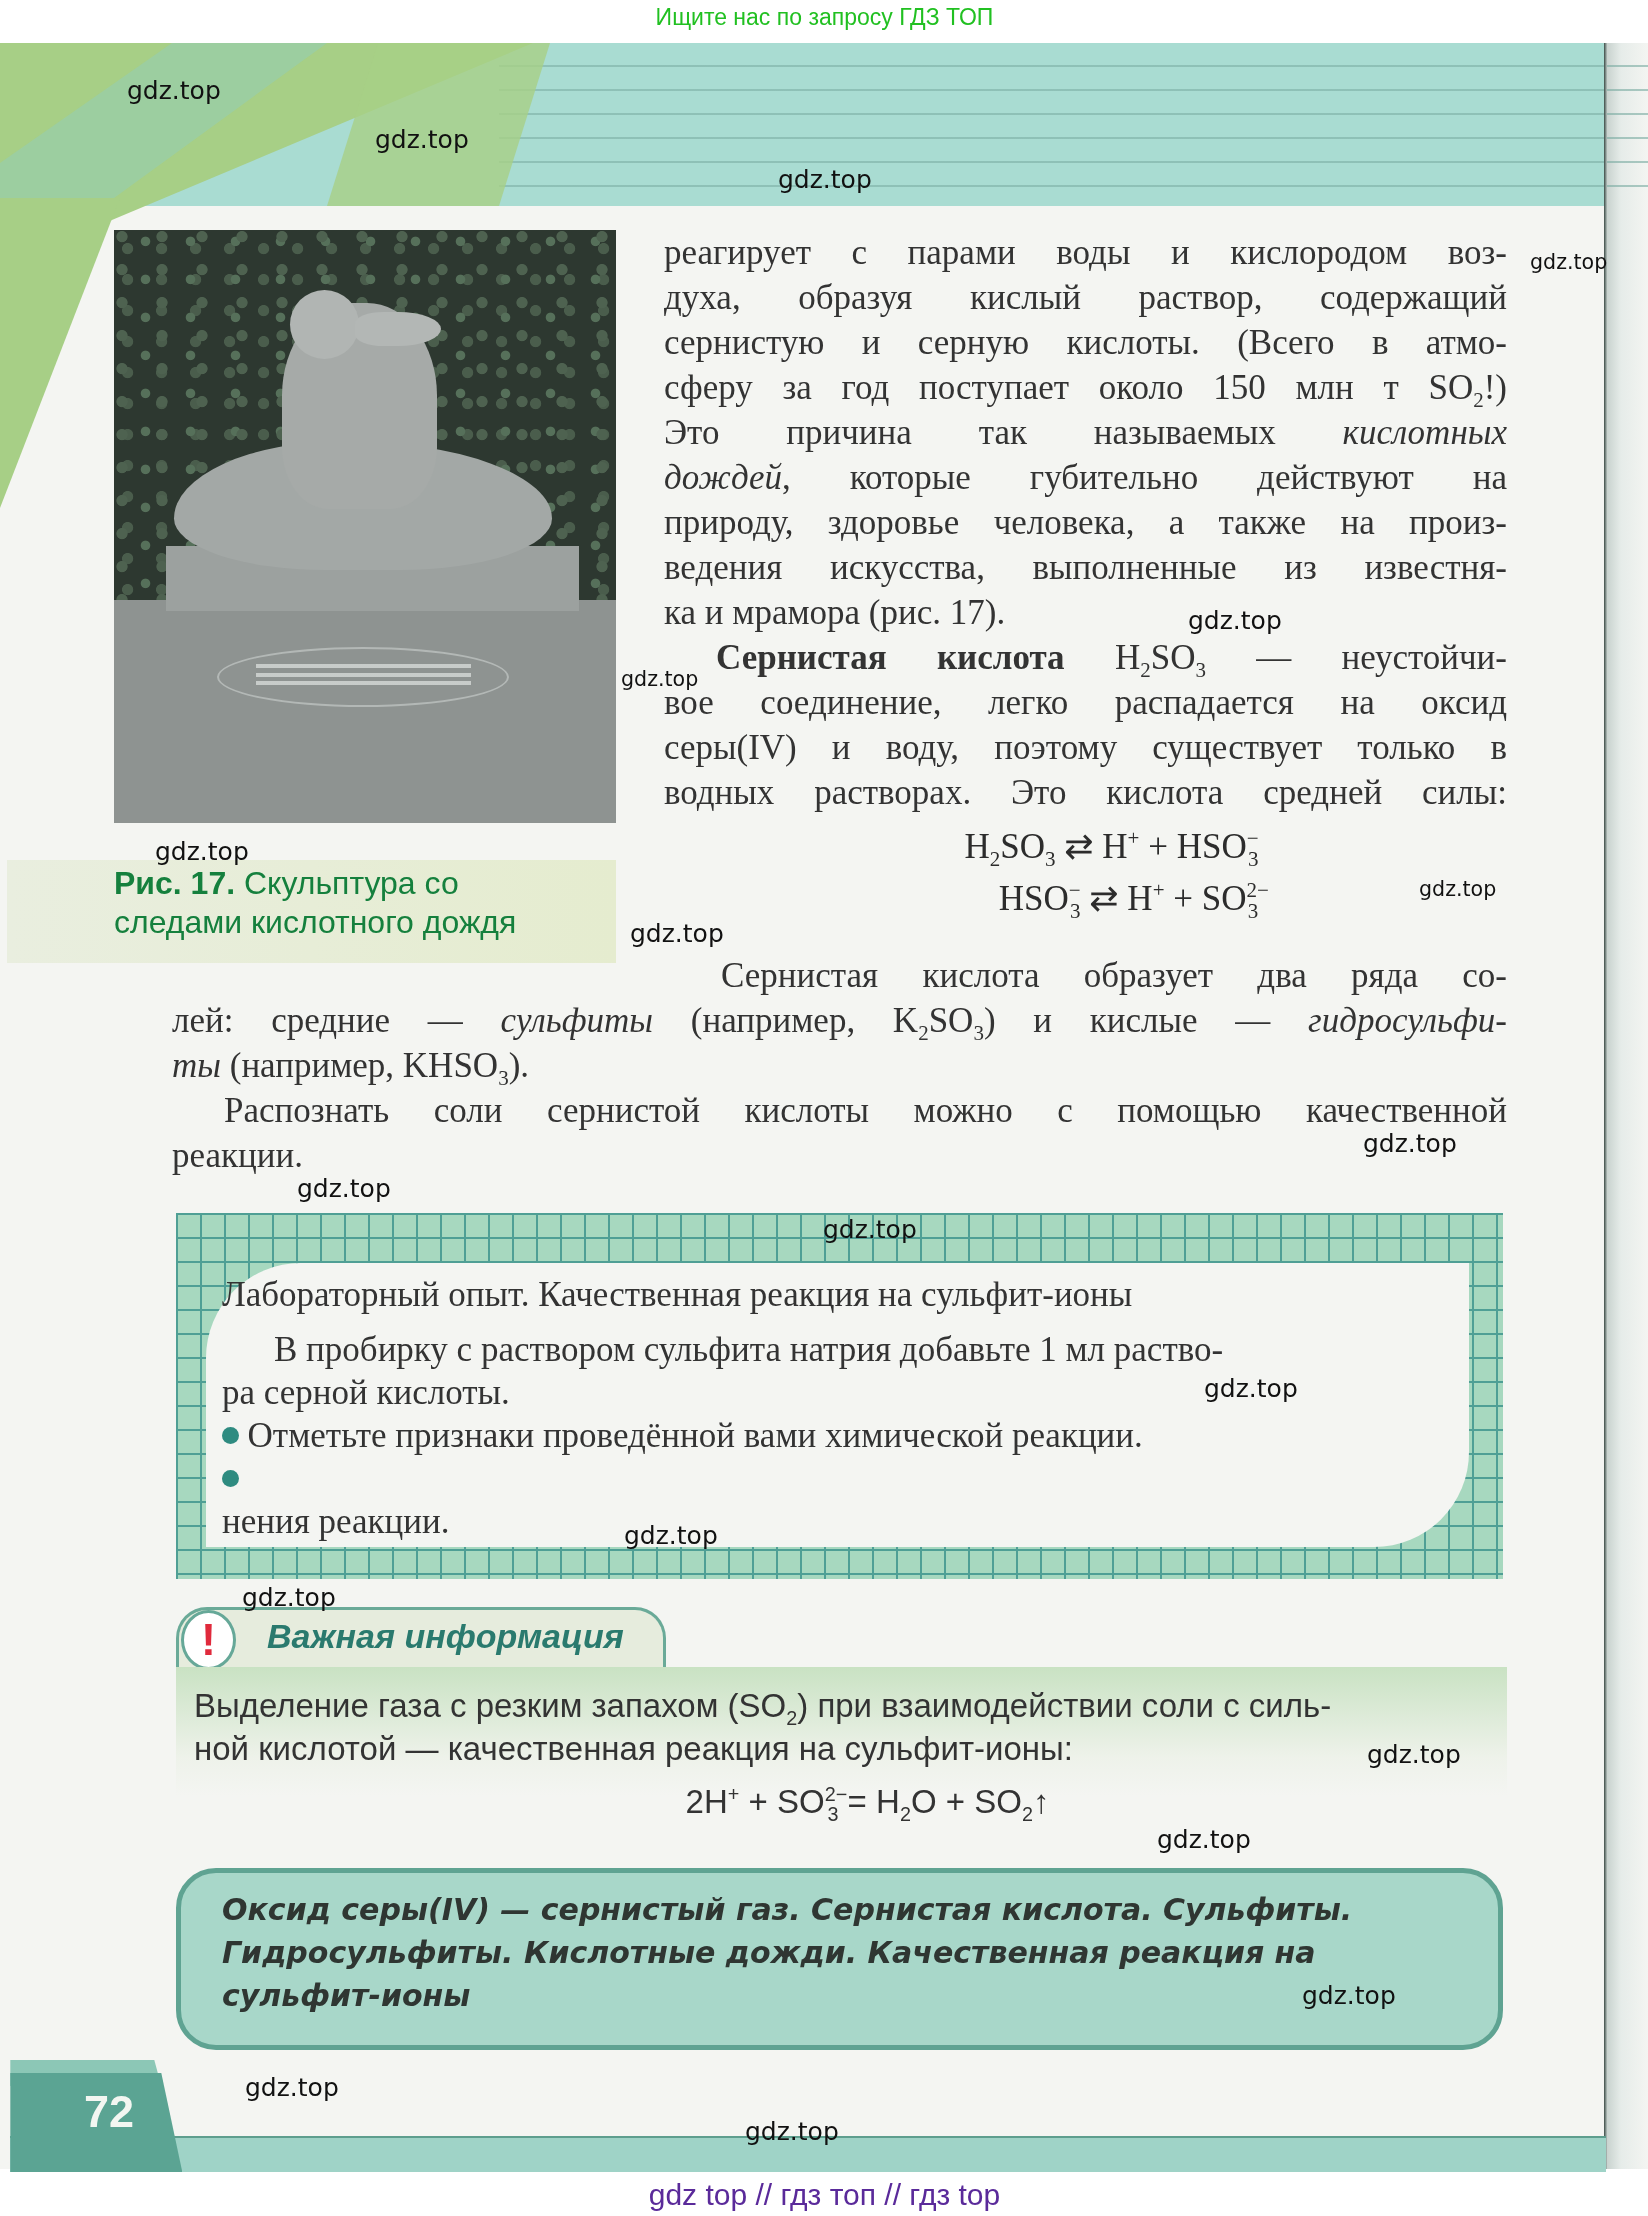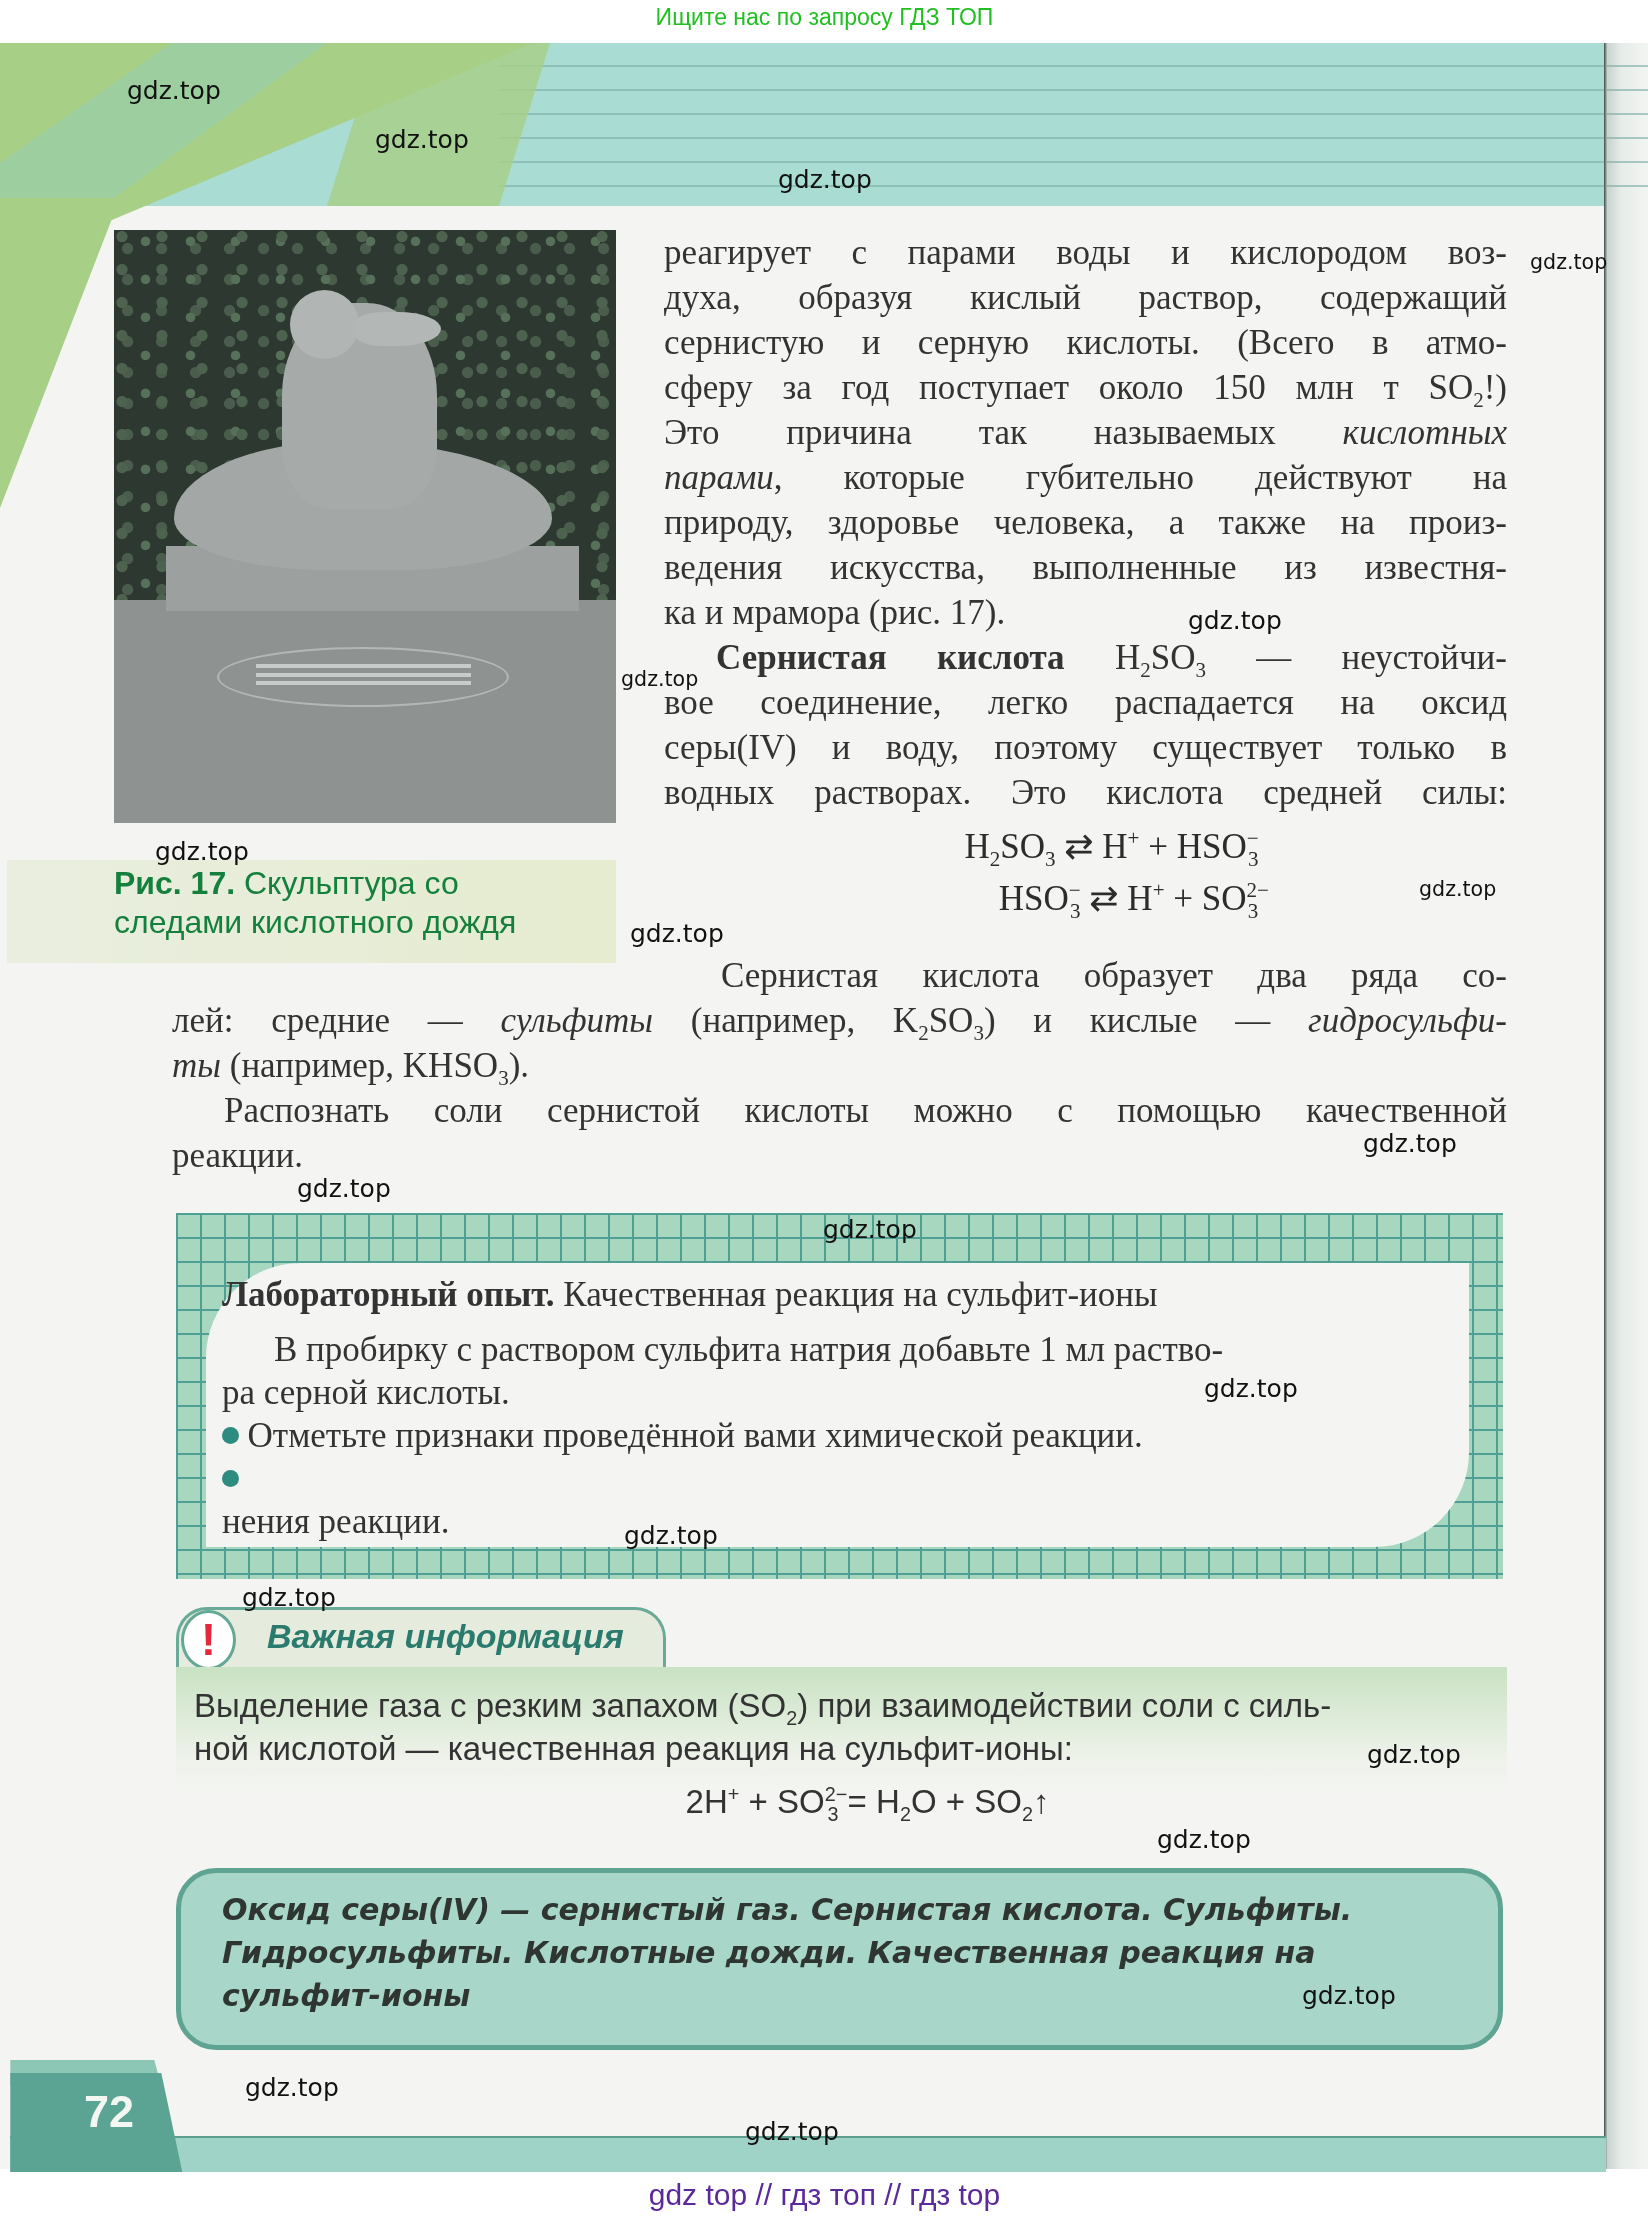--- a/index.html
+++ b/index.html
@@ -78,21 +78,21 @@
   .full-text { position: absolute; left: 172px; width: 1335px; font-size: 35px; line-height: 45px; color: #333; }
 
   .lab-box { position: absolute; left: 176px; top: 1170px; width: 1327px; height: 366px;
     background-color: #a7d8bf;
     background-image: linear-gradient(to right, #4f9f95 1.7px, transparent 1.7px), linear-gradient(to bottom, #4f9f95 1.7px, transparent 1.7px);
     background-size: 24px 24px; }
   .lab-inner { position: absolute; left: 206px; top: 1220px; width: 1263px; height: 284px;
     background: #f4f5f2; border-radius: 95px 0 95px 0; }
   .lab-text { position: absolute; left: 222px; top: 1221px; width: 1238px; font-size: 35px; line-height: 43px; color: #333; }
   .lab-title { margin-top: 8.6px; margin-bottom: 12px; }
-  .lab-title b { font-weight: bold; }
+  .lab-title b { font-weight: normal; }
   .bullet { display: inline-block; width: 17px; height: 17px; border-radius: 50%; background: #2e8b80; margin-right: 8.6px; vertical-align: 2.6px; }
 
   .info-tab { position: absolute; left: 176px; top: 1607px; width: 490px; height: 60px;
     background: #e6ecdd; border: 3.4px solid #6aaa98; border-bottom: none; border-radius: 31px 31px 0 0; }
   .info-excl { position: absolute; left: 181px; top: 1610px; width: 55px; height: 60px;
     border-radius: 50%; background: #fff; border: 3.4px solid #66a898;
     display: flex; align-items: center; justify-content: center;
     font-family: "Liberation Sans", sans-serif; font-weight: bold; font-size: 45px; color: #e02a3c; }
   .info-title { position: absolute; left: 267px; top: 1617px; font-family: "Liberation Sans", sans-serif;
     font-style: italic; font-weight: bold; font-size: 34px; color: #2a7a6e; }
@@ -157,21 +157,21 @@
   <div><b>Рис. 17.</b><span> Скульптура со</span></div>
   <div>следами кислотного дождя</div>
 </div>
 
 <div class="text-col" style="top:230px;">
   <span class="line">реагирует с парами воды и кислородом воз-</span>
   <span class="line">духа, образуя кислый раствор, содержащий</span>
   <span class="line">сернистую и серную кислоты. (Всего в атмо-</span>
   <span class="line"><span>сферу за год поступает около 150 млн т SO</span><sub>2</sub><span>!)</span></span>
   <span class="line"><span>Это причина так называемых </span><i>кислотных</i></span>
-  <span class="line"><i>парами</i><span>, которые губительно действуют на</span></span>
+  <span class="line"><i>дождей</i><span>, которые губительно действуют на</span></span>
   <span class="line">природу, здоровье человека, а также на произ-</span>
   <span class="line">ведения искусства, выполненные из известня-</span>
   <span class="line last">ка и мрамора (рис. 17).</span>
 
   <span class="line indent"><b>Сернистая кислота</b> <span>H</span><sub>2</sub><span>SO</span><sub>3</sub><span> — неустойчи-</span></span>
   <span class="line">вое соединение, легко распадается на оксид</span>
   <span class="line">серы(IV) и воду, поэтому существует только в</span>
   <span class="line">водных растворах. Это кислота средней силы:</span>
 </div>
 

